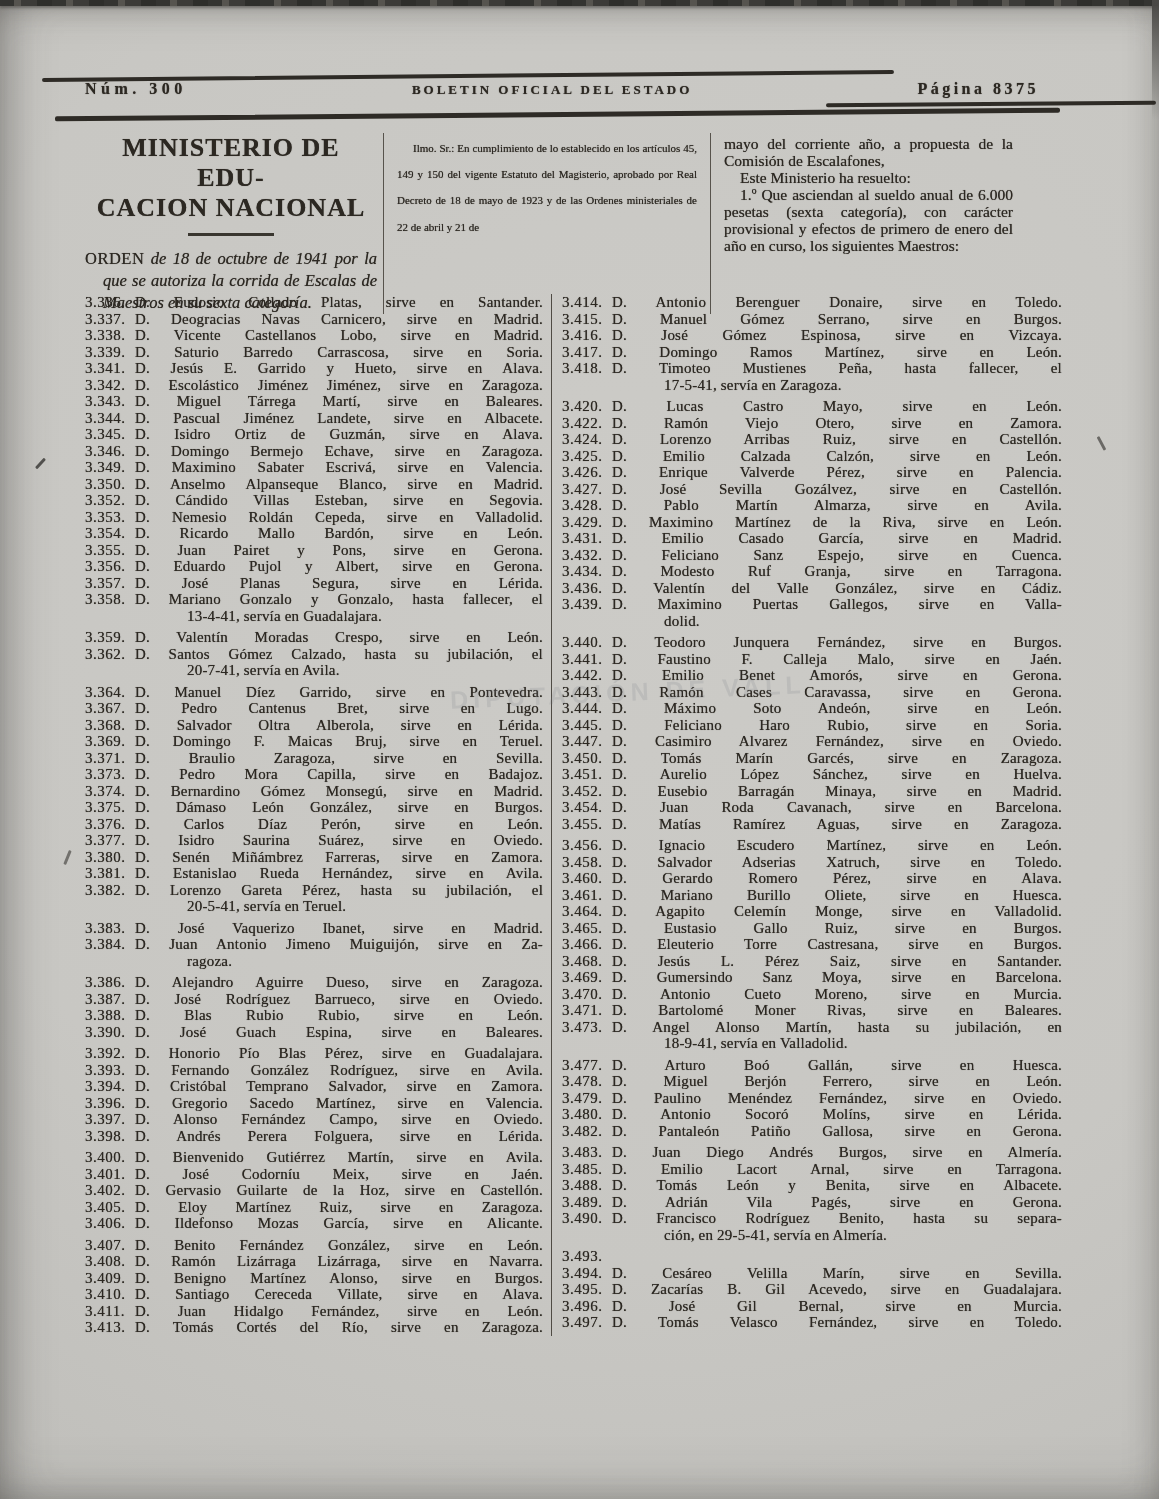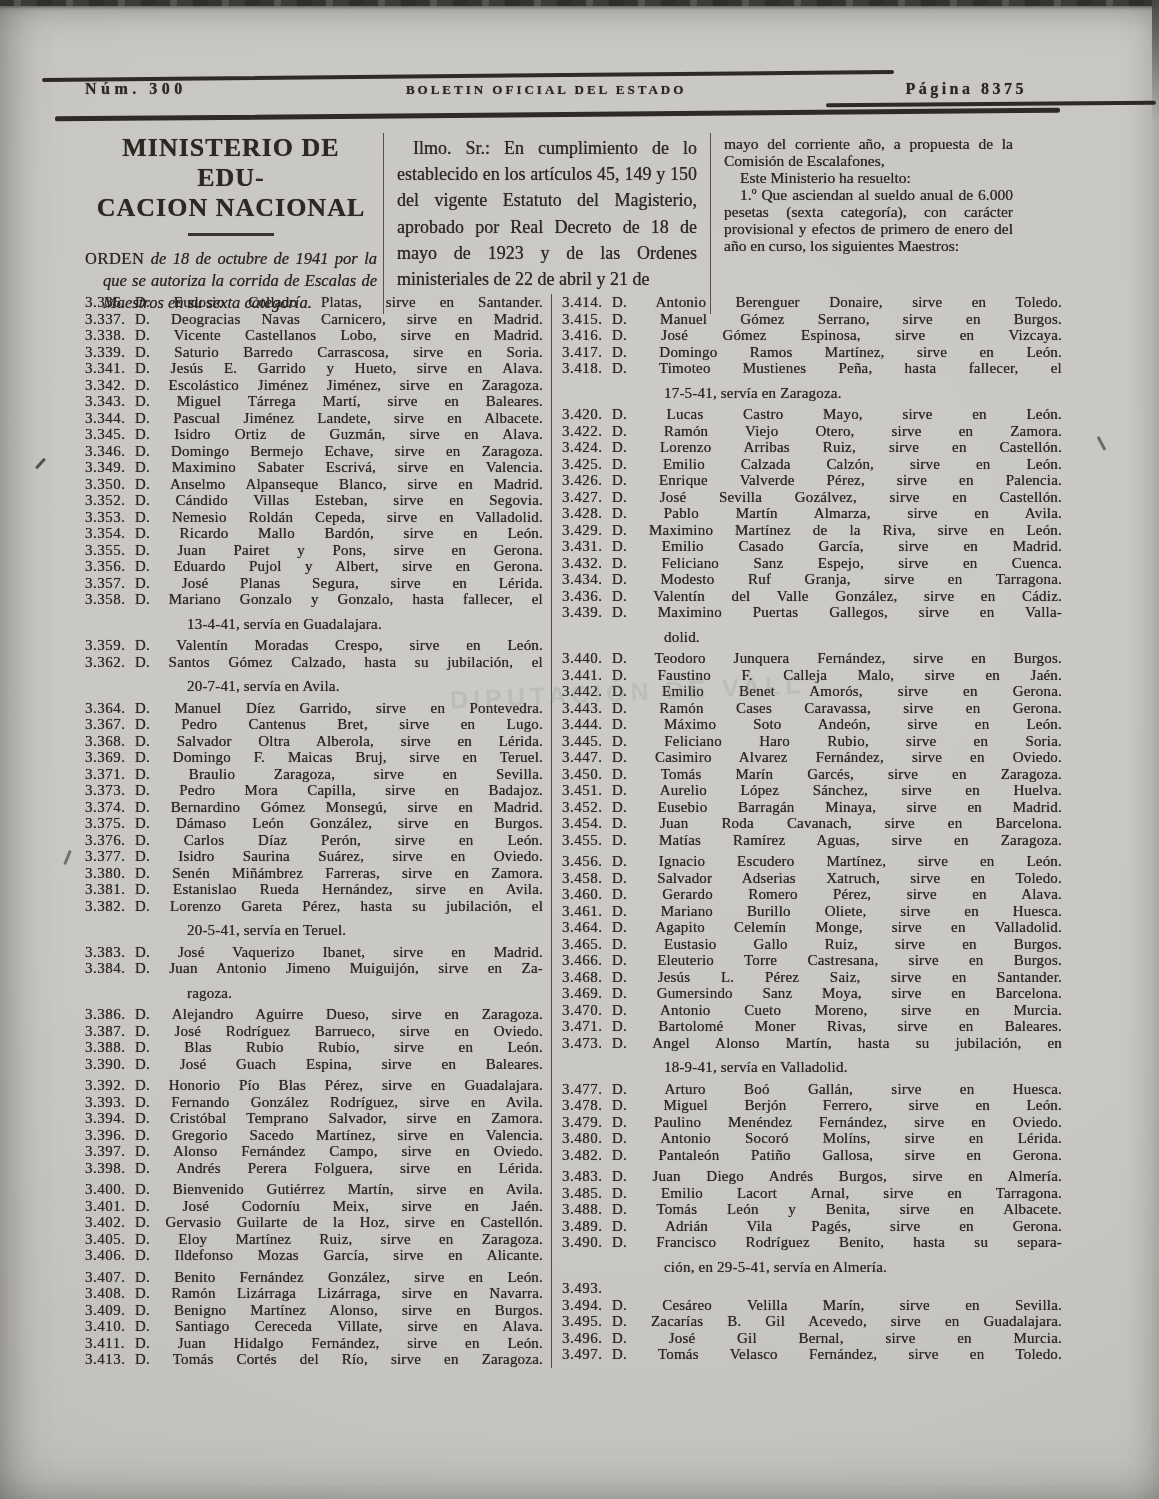--- a/index.html
+++ b/index.html
@@ -12,51 +12,51 @@
                 inset 0 -30px 60px -34px rgba(58,56,52,.35);}
   .tear{position:absolute;top:0;left:0;right:0;height:6px;
     background:repeating-linear-gradient(90deg,#343431 0 14px,#56544f 14px 21px,#3c3b38 21px 37px,#2e2e2b 37px 52px);
     box-shadow:0 2px 3px rgba(70,68,62,.55);}
   .edge-right{position:absolute;top:0;right:0;width:7px;height:120px;
     background:linear-gradient(180deg,#4a4946,rgba(74,73,70,0));}
   .rule{position:absolute;background:#2e2b26;}
   .rule-mast-top{top:74px;left:42px;width:852px;height:4px;transform:rotate(-.55deg);border-radius:2px;}
   .rule-head-main{top:112px;left:55px;width:1005px;height:4.5px;transform:rotate(-.5deg);border-radius:2px;}
   .rule-head-page{top:102px;left:826px;width:330px;height:4px;transform:rotate(-.45deg);border-radius:2px;}
-  .masthead{position:absolute;top:80px;left:85px;right:132px;display:flex;
+  .masthead{position:absolute;top:80px;left:85px;right:120px;display:flex;
     justify-content:space-between;align-items:baseline;font-weight:bold;
     text-shadow:0 0 1px rgba(44,40,34,.7);}
   .mh-issue{font-size:16px;letter-spacing:4.5px;}
   .mh-title{font-size:13px;letter-spacing:3px;}
   .mh-page{font-size:16px;letter-spacing:3.5px;}
   .intro{position:absolute;top:133px;left:85px;right:146px;display:flex;
     text-shadow:0 0 .7px rgba(44,40,34,.8);}
   .c1{width:292px;padding-right:6px;}
   .c2{width:300px;border-left:1.5px solid #57534c;border-right:1.5px solid #57534c;padding:2px 13px 14px;}
   .c3{flex:1;padding-left:13px;padding-top:2px;}
   .ministry-title{font-size:26px;line-height:30px;font-weight:bold;text-align:center;
     letter-spacing:1px;margin:0;}
   .title-rule{width:86px;height:2.5px;background:#39362f;margin:10px auto 12px;}
   .order{font-size:16.5px;line-height:22px;font-style:italic;margin:0;
     padding-left:18px;text-indent:-18px;text-align:justify;}
   .order .kw{font-style:normal;letter-spacing:.5px;}
   .intro p{margin:0;text-align:justify;}
-  .c2 p{font-size:18px;line-height:26.2px;}
+  .c2 p{font-size:11px;line-height:26.2px;}
   .c3 p{font-size:15.5px;line-height:17px;}
   .ind{text-indent:16px;}
   .list{position:absolute;top:294px;left:85px;width:977px;display:flex;align-items:stretch;
     text-shadow:0 0 .7px rgba(44,40,34,.8);}
   .lcol{width:458px;}
   .rcol{flex:1;margin-left:8px;border-left:1.5px solid #4f4b44;padding-left:10px;}
   .entry{display:flex;font-size:15px;line-height:16.5px;letter-spacing:.2px;}
   .entry.gap{margin-top:5px;}
   .num{flex:0 0 50px;letter-spacing:.5px;}
   .txt{flex:1;}
   .main{display:block;text-align:justify;text-align-last:justify;}
-  .cont{display:block;padding-left:52px;text-align:left;margin-top:8px;}
+  .cont{display:block;padding-left:52px;text-align:left;}
   .stamp{position:absolute;left:450px;top:678px;transform:rotate(-2.5deg);
     font-family:"Liberation Sans","DejaVu Sans",sans-serif;font-size:25px;font-weight:bold;
     letter-spacing:5px;color:#70757e;opacity:.16;white-space:nowrap;}
   .mark{position:absolute;background:#2b2a27;border-radius:1px;}
   .mark1{left:34px;top:462px;width:13px;height:3px;transform:rotate(-48deg);opacity:.75;}
   .mark2{left:66px;top:850px;width:3px;height:15px;transform:rotate(22deg);opacity:.55;}
   .mark3{left:1100px;top:436px;width:2.5px;height:15px;transform:rotate(-28deg);opacity:.6;}
 </style>
 </head>
 <body>

